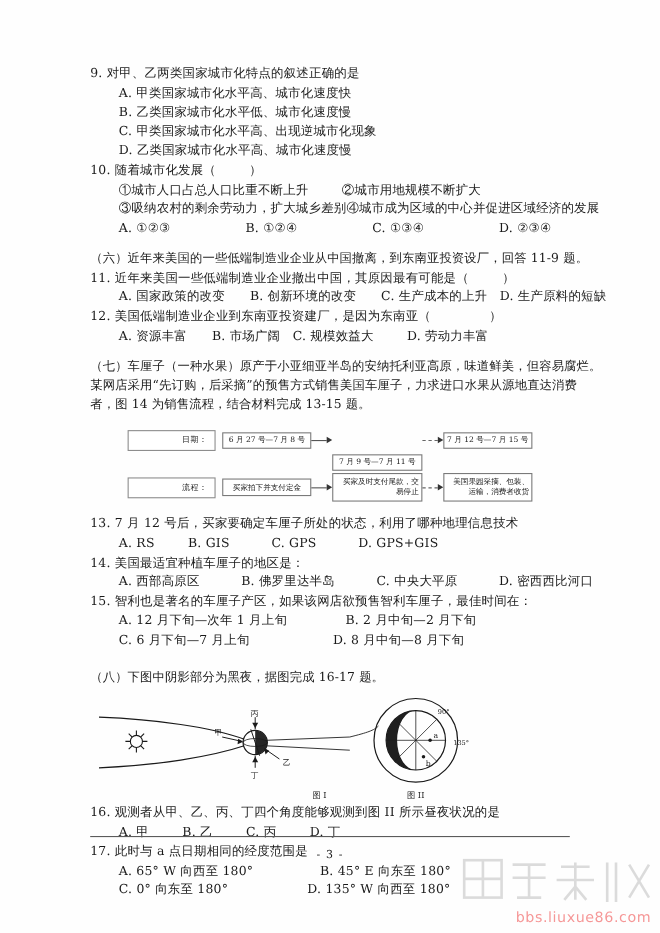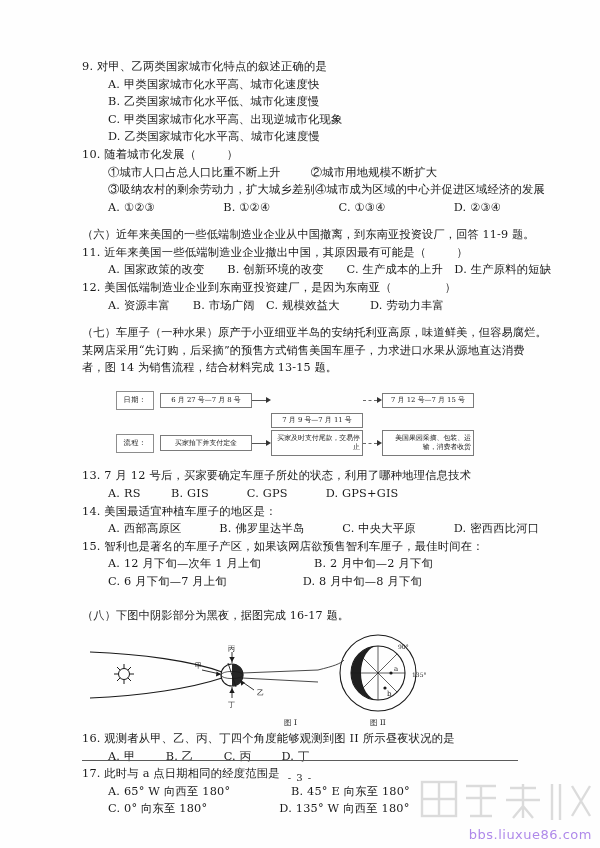--- a/index.html
+++ b/index.html
@@ -21,21 +21,21 @@
 
   
   .flow{position:relative;margin:7px 0 4px 0;height:80px;}
   .flow-inner{position:absolute;left:34px;top:0;width:368px;height:78px;}
   .frow{position:absolute;left:0;width:368px;height:30px;display:flex;align-items:center;}
   .frow.r1{top:2px;}
   .frow.r2{top:43px;height:34px;}
   .flabel{
     width:36px;flex:none;border:1px solid #8d8d8d;height:17px;
     display:flex;align-items:center;justify-content:center;
-    font-size:7.2px;letter-spacing:.5px;background:#fff;
+    font-size:7.2px;letter-spacing:.5px;background:#fff;padding-left:42px;
   }
   .frow.r2 .flabel{height:17px;}
   .fbox{
     border:1px solid #7a7a7a;background:#fff;
     font-size:6.9px;line-height:9.5px;text-align:right;
     display:flex;align-items:center;justify-content:center;
     padding:2px 2px;box-sizing:border-box;
   }
   .fb1{width:92px;height:15px;margin-left:6px;}
   .fb2{width:92px;height:15px;margin-top:40px;}
@@ -53,21 +53,21 @@
 
   
   .fig{position:relative;height:86px;margin:6px 0 2px 0;}
   .figcap{position:relative;height:12px;}
   .figcap span{position:absolute;font-size:7.5px;}
 
   .footline{position:absolute;left:82px;right:82px;top:760px;border-top:1px solid #5b5b5b;}
   .pageno{position:absolute;left:0;right:0;top:772px;text-align:center;font-size:10px;letter-spacing:1px;}
 
   .wm{position:absolute;right:6px;bottom:16px;width:176px;opacity:.30;}
-  .wmtxt{position:absolute;right:8px;bottom:6px;font-size:13px;color:#6d28d9;
+  .wmtxt{position:absolute;right:8px;bottom:6px;font-size:13px;color:#ef4444;
          font-family:"DejaVu Sans","Liberation Sans",sans-serif;letter-spacing:.5px;opacity:.55;}
 </style>
 </head>
 <body>
 
 <div class="page">
   <div class="content">
 
     <div class="ln">9. 对甲、乙两类国家城市化特点的叙述正确的是</div>
     <div class="ln opt">A. 甲类国家城市化水平高、城市化速度快</div>

